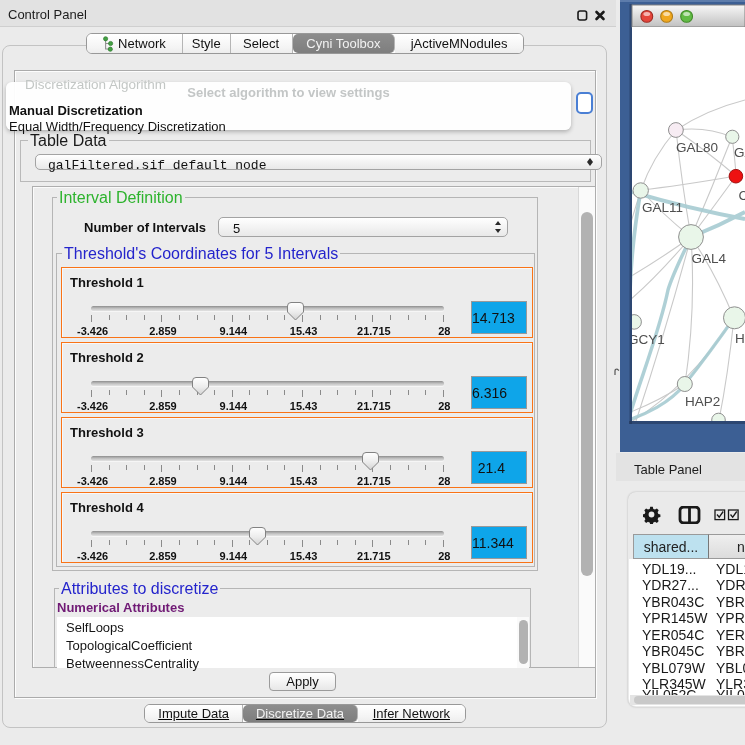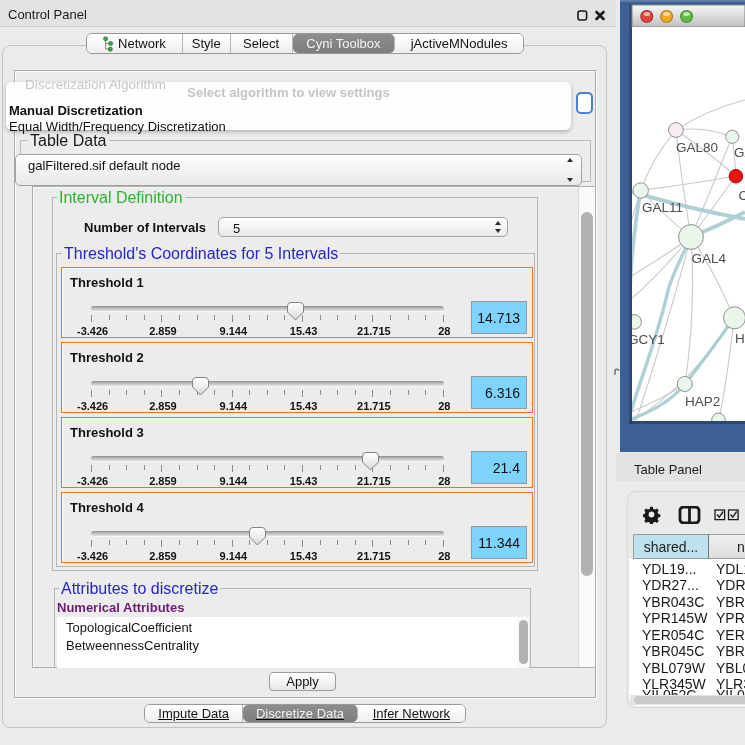--- a/index.html
+++ b/index.html
@@ -41,22 +41,22 @@
   .tbox { position:absolute; left:61px; width:472px; height:71px; background:#ececec;
      border:1px solid #f97316; box-shadow:inset 1px 1px 0 #f8f8f8; }
   .tbox .lbl { position:absolute; left:8px; top:7px; font-size:13px; font-weight:bold; color:#111; }
   .tbox .track { position:absolute; left:29px; top:38px; width:353px; height:5px; border-radius:3px;
      background:linear-gradient(180deg,#8d8d8d,#bdbdbd 45%,#e3e3e3); box-shadow:0 1px 0 #f6f6f6; }
   .tbox .minor { position:absolute; left:29px; top:47px; width:354px; height:5px;
      background:repeating-linear-gradient(90deg,#8a8a8a 0,#8a8a8a 1px,transparent 1px,transparent 17.585px); }
   .tbox .major { position:absolute; left:29px; top:47px; width:354px; height:7px;
      background:repeating-linear-gradient(90deg,#8a8a8a 0,#8a8a8a 1px,transparent 1px,transparent 70.34px); }
   .tbox .slbl { position:absolute; top:57px; font-size:11px; font-weight:bold; color:#111; transform:translateX(-50%); }
-  .tbox .vbox { position:absolute; left:409px; top:33px; width:56px; height:33px; background:#7dd3fc;
-     border:1px solid #999; font-size:14px; color:#111; text-align:right; padding:8px 6px 0 0; }
+  .tbox .vbox { position:absolute; left:409px; top:33px; width:56px; height:33px; background:#0ea5e9;
+     border:1px solid #999; font-size:14px; color:#111; text-align:right; padding:8px 21px 0 0; }
   .tbox svg.thumb { position:absolute; top:34px; }
 
   
   #numlist { left:57px; top:617px; width:460px; height:51px; background:#fff; font-size:13px; color:#151515; }
   #numlist { padding-top:3px; } #numlist div { padding-left:9px; height:18px; line-height:15px; }
 
   
   #applybtn { left:269px; top:672px; width:67px; height:19px; border:1px solid #9b9b9b; border-radius:4px;
      background:linear-gradient(180deg,#ffffff,#f3f3f3 55%,#e7e7e7); font-size:13px; color:#111;
      text-align:center; line-height:17px; }
@@ -96,21 +96,21 @@
   <div class="seg" style="width:48px;">Style</div>
   <div class="seg" style="width:62px;">Select</div>
   <div class="seg dark" style="width:103px;">Cyni Toolbox</div>
   <div class="seg" style="width:128px;">jActiveMNodules</div>
 </div>
 
 <div id="subpanel" class="abs"></div>
 
 <div class="abs" style="left:20px; top:140px; width:571px; height:42px; border:1px solid #b9b9b9;"></div>
 <div class="grouptitle" style="left:28px; top:134px; color:#1a1a1a;">Table Data</div>
-<div class="combo abs" style="left:15px; top:154px; width:567px; height:32px;">
+<div class="combo abs" style="left:35px; top:154px; width:567px; height:16px;font-family:Liberation Mono, monospace;">
   <span style="position:absolute; left:12px; top:3px;">galFiltered.sif default node</span>
   <span class="ar up" style="right:8px;"></span>
     <span class="ar dn" style="right:8px;"></span>
 </div>
 
 <div class="abs" style="left:32px; top:186px; width:564px; height:482px; border:1px solid #aeaeae; background:#ececec; box-shadow:inset 1px 1px 0 #fbfbfb;"></div>
 <div class="vtrack abs" style="left:578px; top:187px; width:17px; height:480px; border-left:1px solid #d8d8d8;"></div>
 <div class="vthumb abs" style="left:581px; top:212px; width:12px; height:364px;"></div>
 
 <div class="abs" style="left:52px; top:197px; width:486px; height:374px; border:1px solid #b5b5b5;"></div>
@@ -218,20 +218,21 @@
       <path d="M4,0.5 L13,0.5 Q16.5,0.5 16.5,4 L16.5,10 L8.5,18 L0.5,10 L0.5,4 Q0.5,0.5 4,0.5 Z" fill="url(#thg492)" stroke="#828282" stroke-width="1"></path>
     </svg>
     <div class="vbox">11.344</div>
   </div>
   </div>
 
 <div class="abs" style="left:54px; top:588px; width:477px; height:80px; border:1px solid #b5b5b5; border-bottom:none;"></div>
 <div class="grouptitle" style="left:59px; top:582px; color:#2424cc;">Attributes to discretize</div>
 <div class="abs" style="left:57px; top:600px; font-size:13px; font-weight:bold; color:#701a75;">Numerical Attributes</div>
 <div id="numlist" class="abs">
+  <div>SelfLoops</div>
   <div>TopologicalCoefficient</div>
   <div>BetweennessCentrality</div>
 </div>
 <div class="vtrack abs" style="left:517px; top:617px; width:12px; height:51px;"></div>
 <div class="vthumb abs" style="left:519px; top:620px; width:9px; height:44px;"></div>
 
 <div id="applybtn" class="abs">Apply</div>
 
 <div id="bottabs" class="tabstrip abs">
   <div class="seg" style="width:99px;">Impute Data</div>

